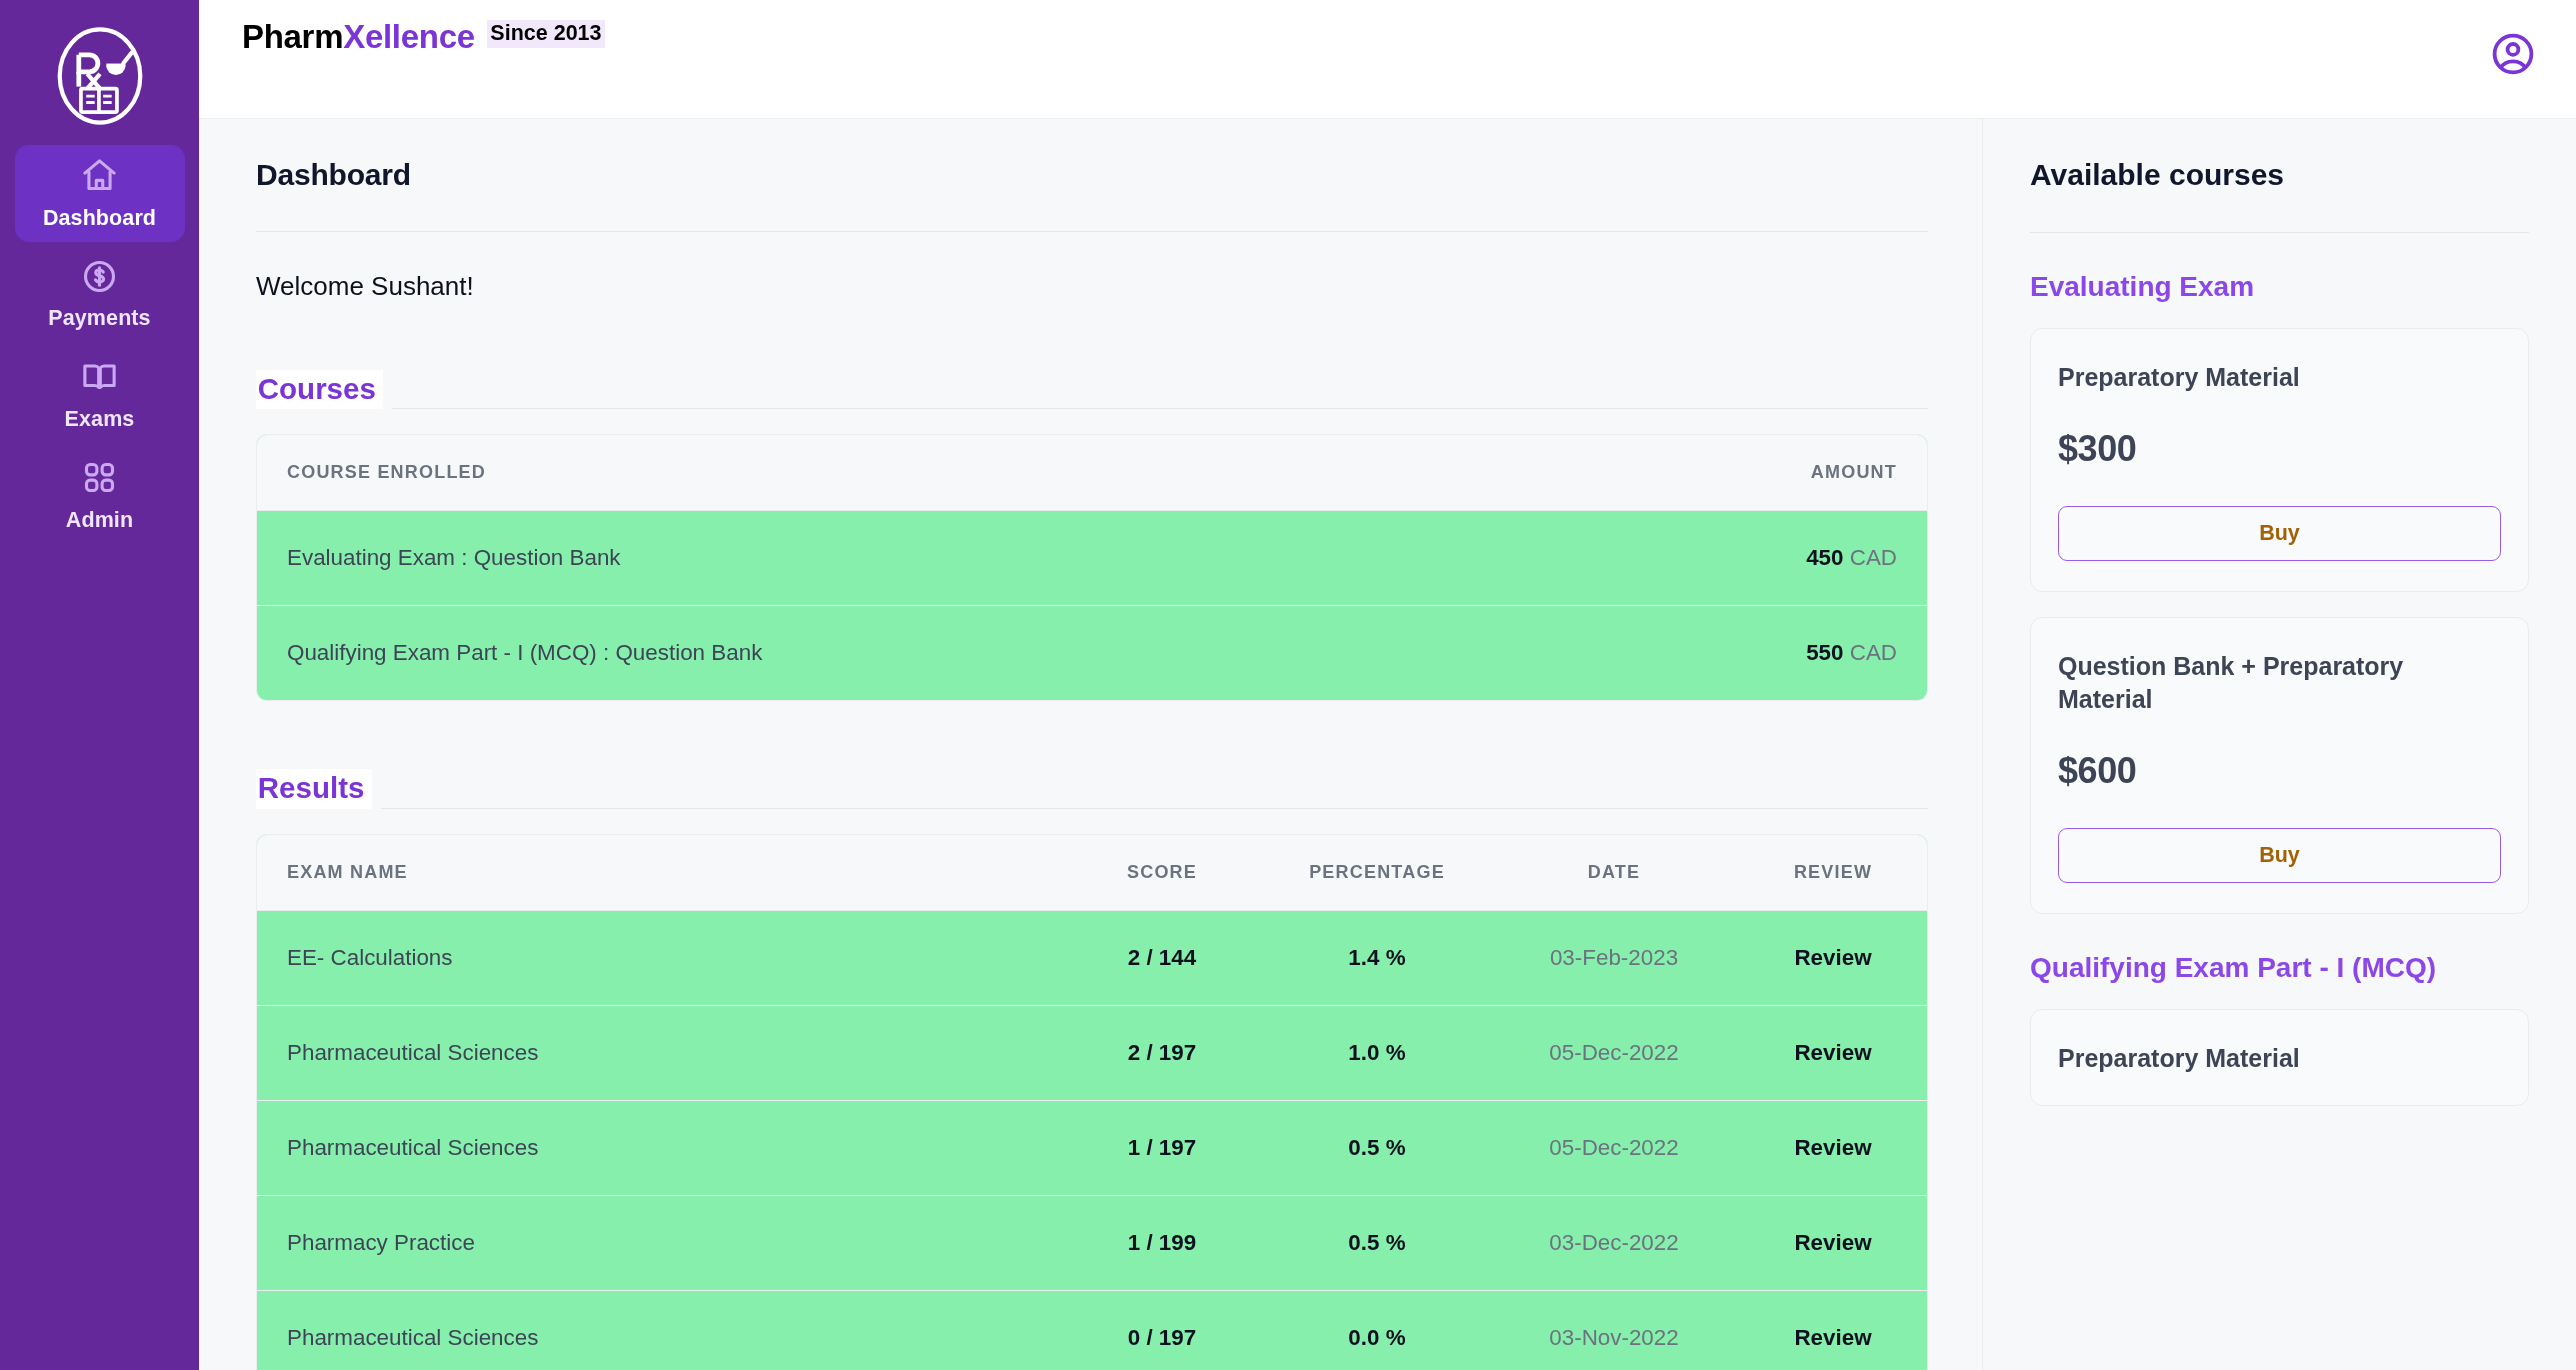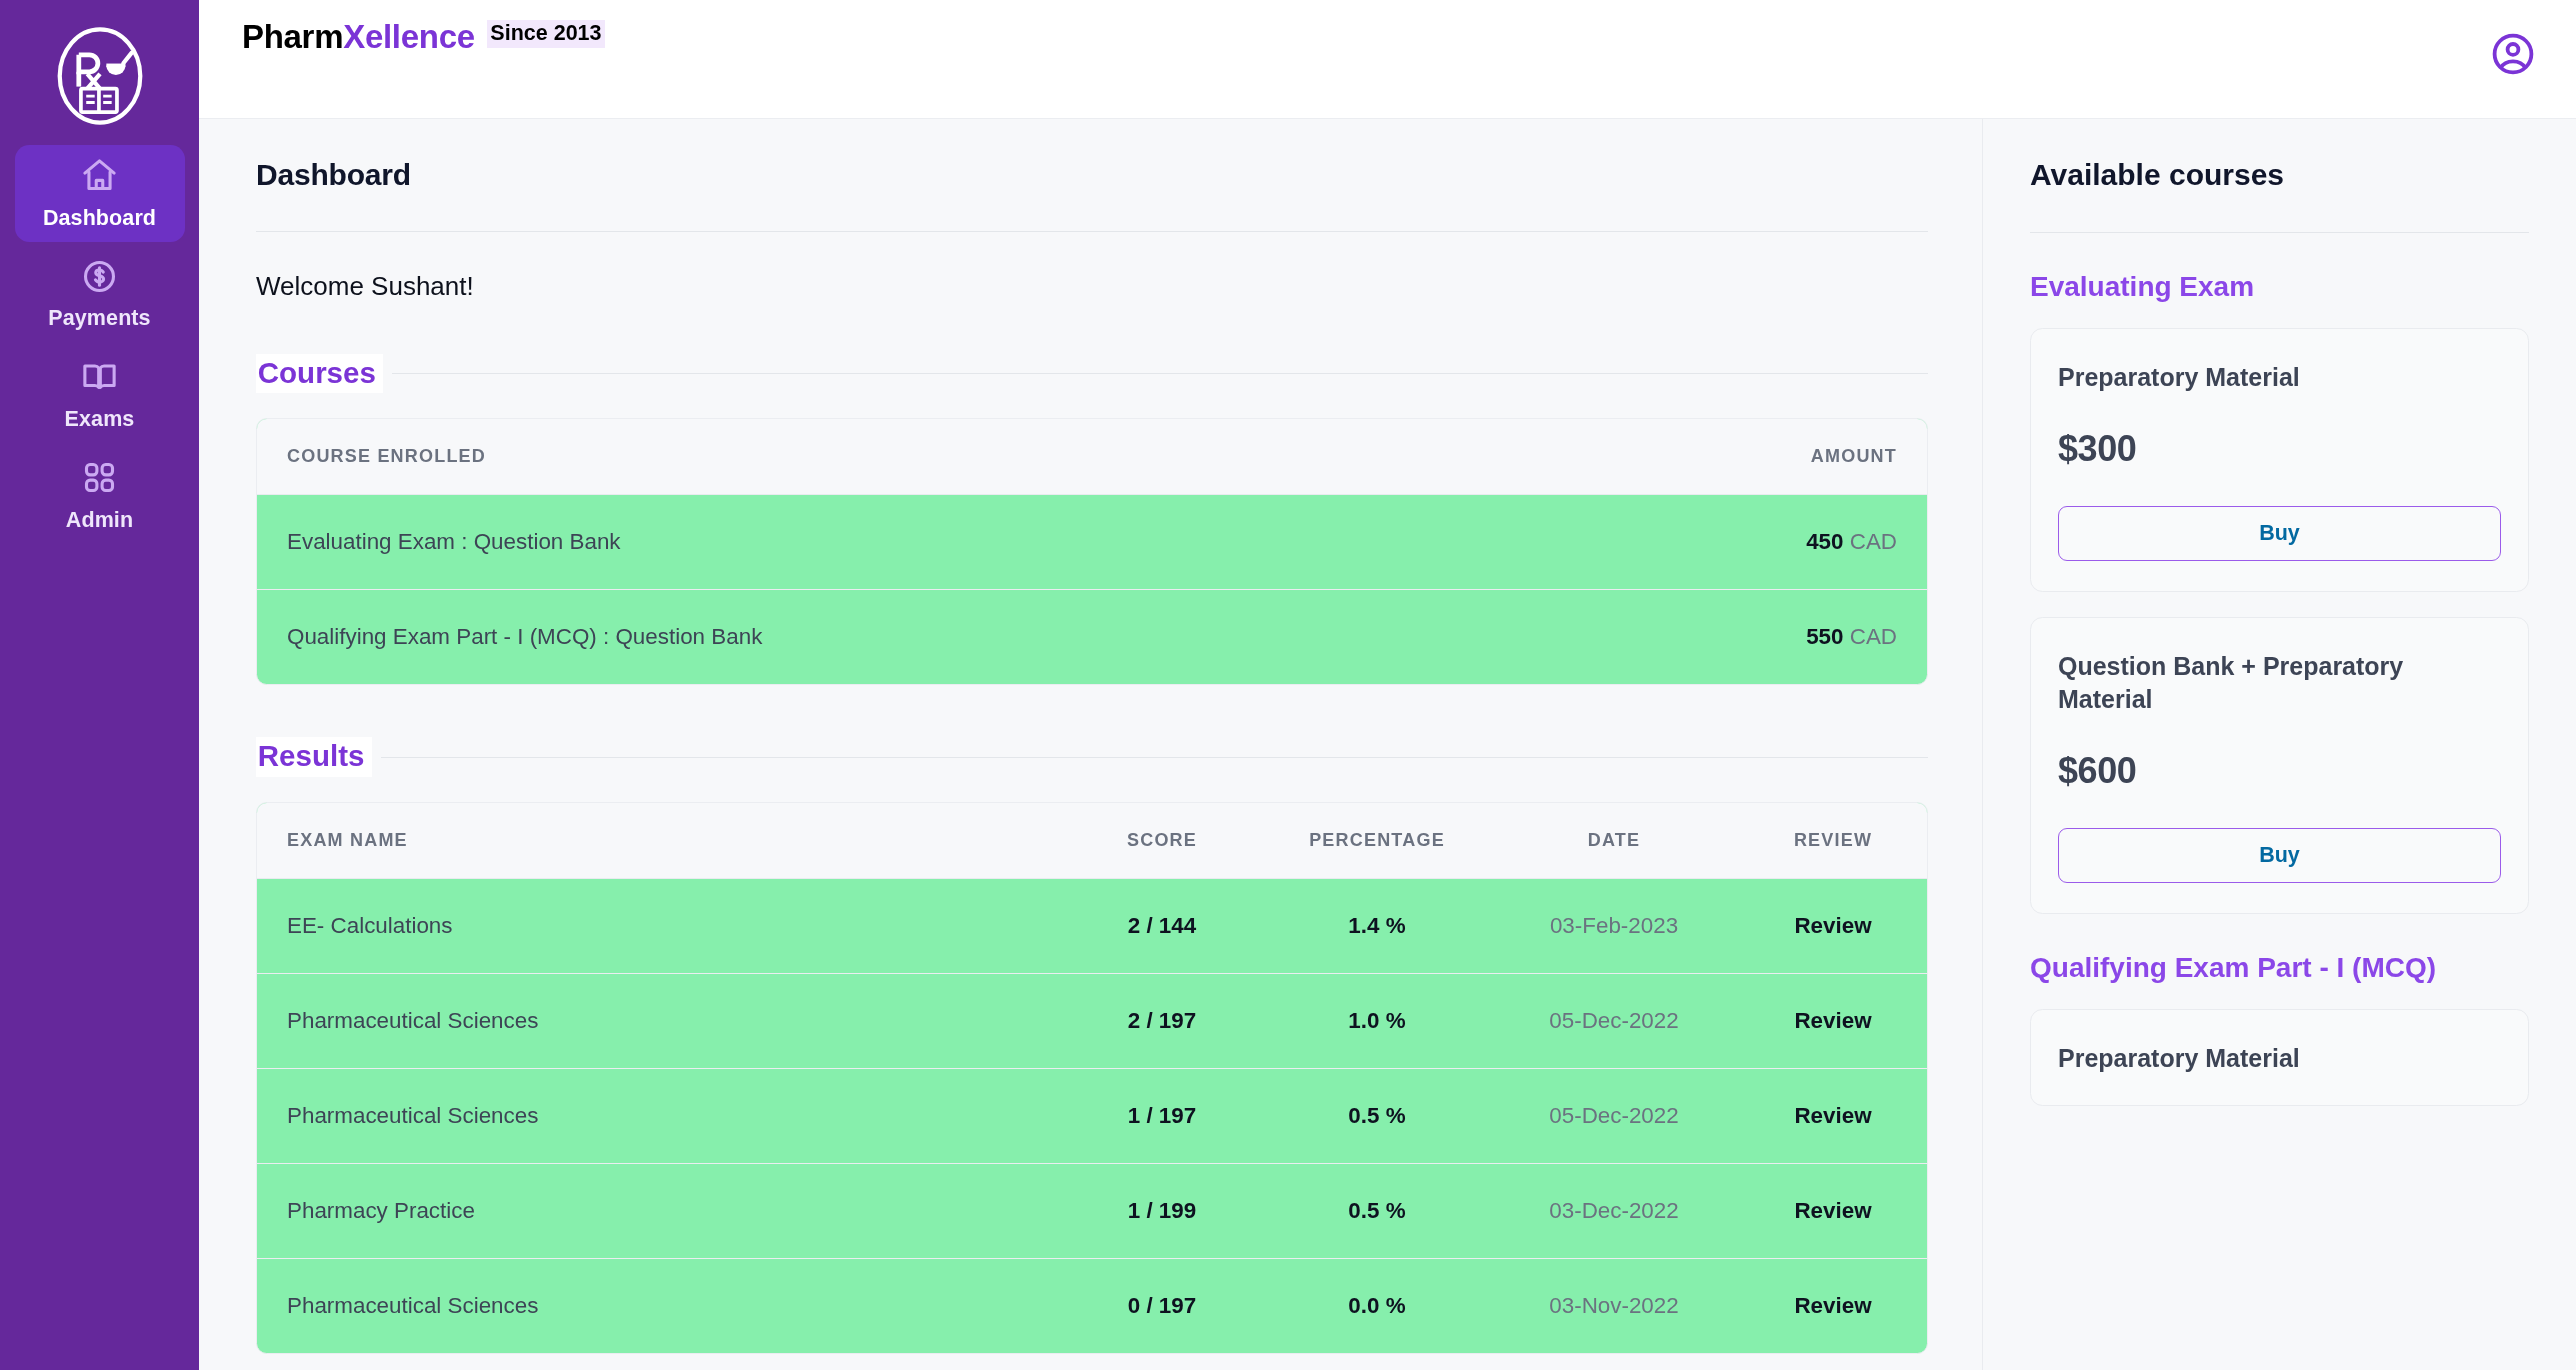--- a/index.html
+++ b/index.html
@@ -65,21 +65,21 @@
     padding: 39px 54px 0 57px;
     border-right: 0.9px solid #e9ebef;
     overflow: hidden;
   }
   .page-title { font-size: 30px; font-weight: 600; color: #10162B; letter-spacing: -0.2px; }
   .rule { height: 0.9px; background: #e3e6ea; margin: 39px 0 0 0; }
 
   .welcome { font-size: 26px; color: #0d111c; margin-top: 39px; }
 
   .section-head {
-    margin-top: 52px; display: flex; align-items: center;
+    margin-top: 68px; display: flex; align-items: flex-end;
   }
   .section-title {
     font-size: 29.5px; font-weight: 700; color: #7B34D6;
     background: #ffffff; padding: 1.8px 7.2px 3.6px 1.8px; white-space: nowrap;
   }
   .section-line { flex:1; height:0.9px; background:#e3e6ea; margin-left: 9px; }
 
   
   .card-table {
     margin-top: 25px;
@@ -137,21 +137,21 @@
     margin-top: 25px;
     border: 0.9px solid #e9ebef; border-radius: 12.5px;
     background: #F9FAFB;
     padding: 32px 27px 30px 27px;
   }
   .prod-name { font-size: 25px; font-weight: 700; color: #3d4455; line-height: 1.32; }
   .prod-price { font-size: 36px; font-weight: 600; color: #3d4455; margin-top: 34px; letter-spacing: -0.4px; }
   .buy-btn {
     margin-top: 36px; width: 100%; height: 55px;
     border: 0.9px solid #9B5BEA; border-radius: 9px;
-    background: transparent; color: #0369a1;
+    background: transparent; color: #a16207;
     font-size: 21.5px; font-weight: 700;
     font-family: "Liberation Sans", sans-serif;
     cursor: pointer;
     display:flex; align-items:center; justify-content:center;
   }
 </style>
 </head>
 <body>
 
 <div class="app">

